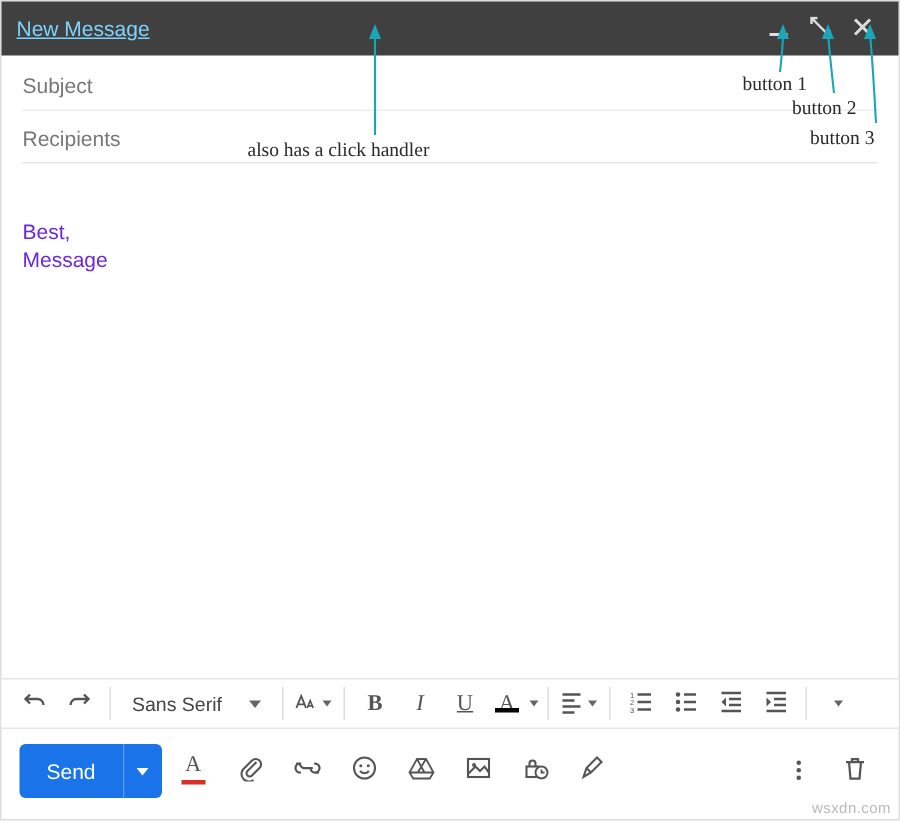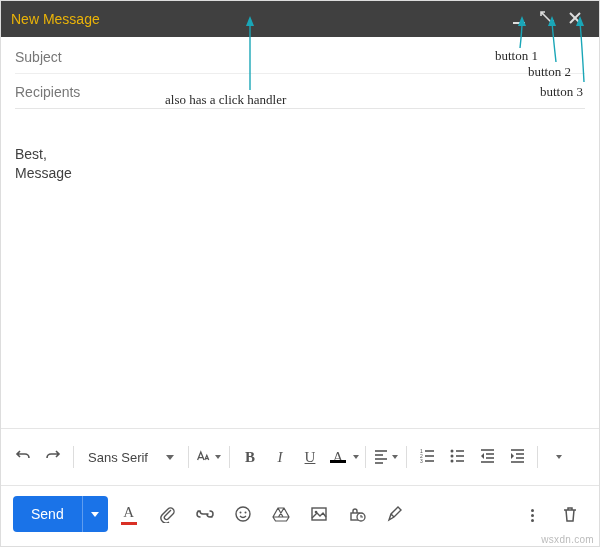--- a/index.html
+++ b/index.html
@@ -15,26 +15,27 @@
   }
   .compose {
     position: absolute;
     left: 0; top: 0; right: 0; bottom: 0;
     display: flex;
     flex-direction: column;
     border: 1px solid #ddd;
   }
   .header {
     background: #404040;
-    color: #eab308;
+    color: #7dd3fc;
     height: 36px;
     display: flex;
     align-items: center;
     padding: 0 10px;
     font-size: 14px;
+    text-decoration: underline;
   }
   .header .title { flex: 1; font-weight: 500; }
   .header .icon-btn {
     width: 28px; height: 28px;
     display: flex; align-items: center; justify-content: center;
     cursor: pointer;
     color: #ddd;
   }
   .header .icon-btn svg { width: 14px; height: 14px; }
   .fields { padding: 2px 14px 0 14px; }
@@ -42,28 +43,28 @@
     border-bottom: 1px solid #e5e5e5;
     padding: 10px 0 8px 0;
     color: #777;
     font-size: 14px;
   }
   .field.subject { border-bottom: 1px solid #eee; }
   .body-area {
     flex: 1;
     padding: 36px 14px 10px 14px;
     font-size: 14px;
-    color: #404040;
+    color: #6d28d9;
     line-height: 1.35;
   }
   .toolbar {
     display: flex;
     align-items: center;
     gap: 2px;
-    padding: 14px 8px;
+    padding: 2px 8px;
     border-top: 1px solid #e5e5e5;
     border-bottom: 1px solid #e5e5e5;
     background: #fff;
   }
   .tbtn {
     min-width: 28px; height: 28px;
     display: flex; align-items: center; justify-content: center;
     color: #555;
     cursor: pointer;
     border-radius: 3px;
@@ -96,21 +97,21 @@
     display: flex; align-items: center; justify-content: center;
     width: 24px;
     position: relative;
     font-family: Georgia, serif; font-size: 15px; font-weight: 500;
   }
   .text-color .bar {
     position: absolute; bottom: 3px; left: 4px; right: 4px; height: 3px; background: #000;
   }
   .bottom {
     display: flex;
-    align-items: flex-end;
+    align-items: flex-start;
     padding: 10px 12px 14px 12px;
     gap: 4px;
   }
   .send-group { display: flex; }
   .send-btn {
     background: #1a73e8; color: #fff; border: none;
     padding: 0 18px; height: 36px; font-size: 14px; font-weight: 500;
     border-radius: 4px 0 0 4px; cursor: pointer;
   }
   .send-more {

